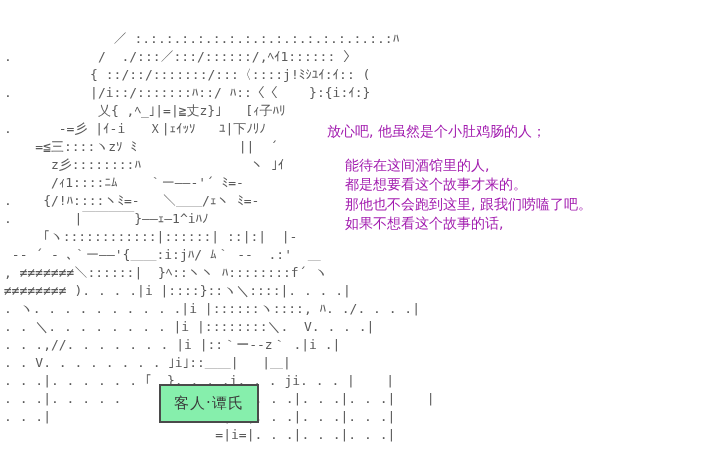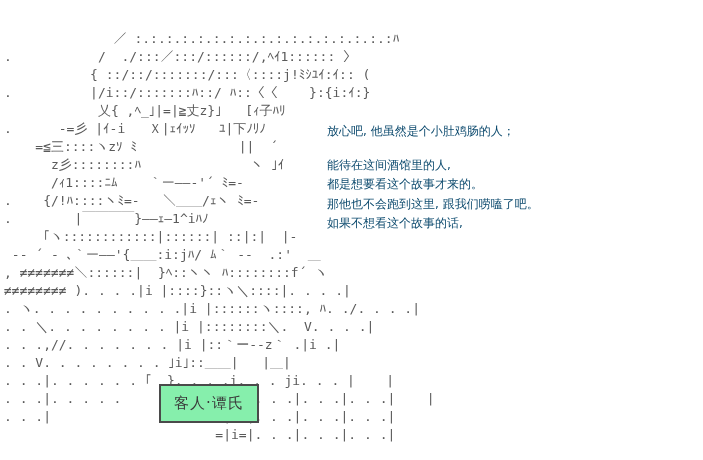--- a/index.html
+++ b/index.html
@@ -23,29 +23,30 @@
   }
   pre.art div {
     height: 18px;
     line-height: 18px;
     white-space: pre;
   }
   .dialogue {
     position: absolute;
     left: 327px;
     top: 122px;
-    color: #0c4a6e;
-    font-size: 12px;
+    color: #a21caf;
+    font-size: 14px;
   }
   .dialogue .para div {
     line-height: 19.5px;
     white-space: nowrap;
   }
   .dialogue .para + .para {
     margin-top: 14px;
+    margin-left: 18px;
   }
   .name-tag {
     position: absolute;
     left: 159px;
     top: 384px;
     width: 96px;
     height: 35px;
     background: #86efac;
     border: 2px solid #4a4a4a;
     display: flex;

